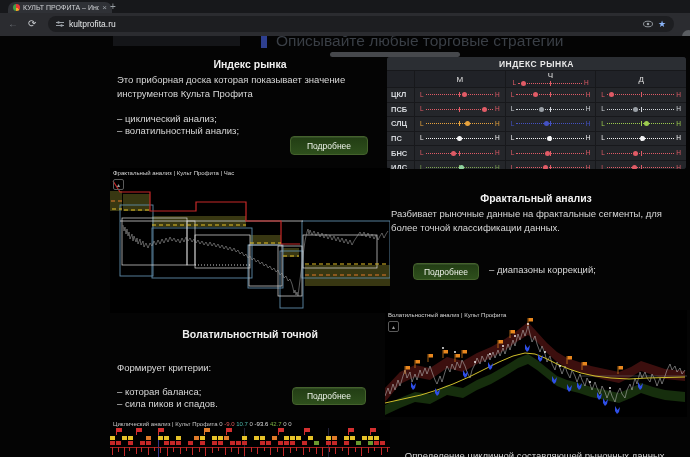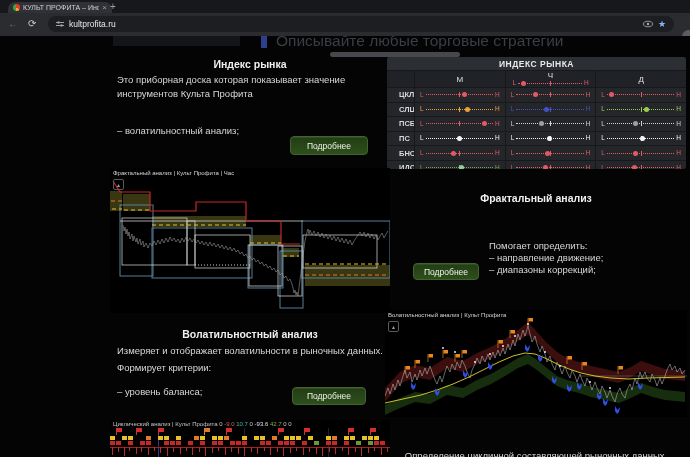--- a/index.html
+++ b/index.html
@@ -40,21 +40,21 @@
 
   
   .panel{left:387px;top:21px;width:299px;height:112px;background:#202227;border-radius:3px;
          font-size:8px;overflow:hidden;}
   .ptitle{height:13px;background:#2b2e33;display:flex;align-items:center;justify-content:center;
           font-weight:bold;color:#e9e9e9;font-size:8.5px;letter-spacing:.5px;border-bottom:1px solid #17181b;}
   .phead{display:grid;grid-template-columns:27px 1fr 1fr 1fr;height:16px;border-bottom:1px solid #17181b;}
   .phead .pc{display:flex;flex-direction:column;align-items:center;justify-content:center;color:#e0e0e0;
           border-left:1px solid #17181b;font-size:8px;}
   .prow{display:grid;grid-template-columns:27px 1fr 1fr 1fr;height:13.6px;border-bottom:1px solid #17181b;background:#24262a;}
-  .plabel{display:flex;align-items:center;padding-left:12px;color:#d5d8dc;font-size:7.5px;font-weight:bold;text-align:right;}
+  .plabel{display:flex;align-items:center;padding-left:4px;color:#d5d8dc;font-size:7.5px;font-weight:bold;text-align:right;}
   .pcell{display:flex;align-items:center;border-left:1px solid #17181b;padding:0 5px;}
   .slider{display:flex;align-items:center;width:100%;gap:2px;}
   .sl{font-size:6.5px;line-height:1;}
   .tr{position:relative;flex:1;height:7px;}
   .tr::before{content:'';position:absolute;left:0;right:0;top:3px;border-top:1px dotted currentColor;}
   .tick{position:absolute;left:50%;top:1px;width:1px;height:5px;}
   .dot{position:absolute;top:1px;width:5px;height:5px;border-radius:50%;margin-left:-2px;}
   .hslot{width:85%;}
 
   
@@ -105,20 +105,21 @@
 
   <div class="page">
 
     <div class="abs hero-bar"></div>
     <div class="abs hero-accent"></div>
     <div class="abs hero-heading">Описывайте любые торговые стратегии</div>
     <div class="abs gray-pill"></div>
 
     <div class="abs sec-title" style="left:115px;top:22px;width:270px;">Индекс рынка</div>
     <div class="abs sec-text" style="left:117px;top:37px;width:262px;">Это приборная доска которая показывает значение инструментов Культа Профита</div>
+    <div class="abs sec-text" style="left:117px;top:76px;">– циклический анализ;</div>
     <div class="abs sec-text" style="left:117px;top:88px;">– волатильностный анализ;</div>
     <div class="abs btn" style="left:290px;top:100px;width:76px;height:17px;">Подробнее</div>
 
     <div class="abs panel">
       <div class="ptitle">ИНДЕКС РЫНКА</div>
       <div class="phead">
         <div></div>
         <div class="pc">М</div>
         <div class="pc">
           <span>Ч</span>
@@ -163,20 +164,53 @@
                 <span class="sl" style="color:#e05b66">L</span>
                 <span class="tr" style="color:#e05b66">
                   <i class="tick" style="background:#e05b66"></i>
                   <i class="dot" style="left:6%;background:#e05b66"></i>
                 </span>
                 <span class="sl" style="color:#e05b66">H</span>
               </div>
             </div>
           </div>
           <div class="prow">
+            <div class="plabel">ПСБ</div>
+            <div class="pcell">
+              <div class="slider">
+                <span class="sl" style="color:#e05b66">L</span>
+                <span class="tr" style="color:#e05b66">
+                  <i class="tick" style="background:#e05b66"></i>
+                  <i class="dot" style="left:86%;background:#e05b66"></i>
+                </span>
+                <span class="sl" style="color:#e05b66">H</span>
+              </div>
+            </div>
+            <div class="pcell">
+              <div class="slider">
+                <span class="sl" style="color:#cfd3d8">L</span>
+                <span class="tr" style="color:#cfd3d8">
+                  <i class="tick" style="background:#cfd3d8"></i>
+                  <i class="dot" style="left:36%;background:#9aa0a6"></i>
+                </span>
+                <span class="sl" style="color:#cfd3d8">H</span>
+              </div>
+            </div>
+            <div class="pcell">
+              <div class="slider">
+                <span class="sl" style="color:#cfd3d8">L</span>
+                <span class="tr" style="color:#cfd3d8">
+                  <i class="tick" style="background:#cfd3d8"></i>
+                  <i class="dot" style="left:41%;background:#9aa0a6"></i>
+                </span>
+                <span class="sl" style="color:#cfd3d8">H</span>
+              </div>
+            </div>
+          </div>
+          <div class="prow">
             <div class="plabel">СЛЦ</div>
             <div class="pcell">
               <div class="slider">
                 <span class="sl" style="color:#e8a33d">L</span>
                 <span class="tr" style="color:#e8a33d">
                   <i class="tick" style="background:#e8a33d"></i>
                   <i class="dot" style="left:62%;background:#e8a33d"></i>
                 </span>
                 <span class="sl" style="color:#e8a33d">H</span>
               </div>
@@ -192,53 +226,20 @@
               </div>
             </div>
             <div class="pcell">
               <div class="slider">
                 <span class="sl" style="color:#9ccc4e">L</span>
                 <span class="tr" style="color:#9ccc4e">
                   <i class="tick" style="background:#9ccc4e"></i>
                   <i class="dot" style="left:58%;background:#9ccc4e"></i>
                 </span>
                 <span class="sl" style="color:#9ccc4e">H</span>
-              </div>
-            </div>
-          </div>
-          <div class="prow">
-            <div class="plabel">ПСБ</div>
-            <div class="pcell">
-              <div class="slider">
-                <span class="sl" style="color:#e05b66">L</span>
-                <span class="tr" style="color:#e05b66">
-                  <i class="tick" style="background:#e05b66"></i>
-                  <i class="dot" style="left:86%;background:#e05b66"></i>
-                </span>
-                <span class="sl" style="color:#e05b66">H</span>
-              </div>
-            </div>
-            <div class="pcell">
-              <div class="slider">
-                <span class="sl" style="color:#cfd3d8">L</span>
-                <span class="tr" style="color:#cfd3d8">
-                  <i class="tick" style="background:#cfd3d8"></i>
-                  <i class="dot" style="left:36%;background:#9aa0a6"></i>
-                </span>
-                <span class="sl" style="color:#cfd3d8">H</span>
-              </div>
-            </div>
-            <div class="pcell">
-              <div class="slider">
-                <span class="sl" style="color:#cfd3d8">L</span>
-                <span class="tr" style="color:#cfd3d8">
-                  <i class="tick" style="background:#cfd3d8"></i>
-                  <i class="dot" style="left:41%;background:#9aa0a6"></i>
-                </span>
-                <span class="sl" style="color:#cfd3d8">H</span>
               </div>
             </div>
           </div>
           <div class="prow">
             <div class="plabel">ПС</div>
             <div class="pcell">
               <div class="slider">
                 <span class="sl" style="color:#f2f3f4">L</span>
                 <span class="tr" style="color:#f2f3f4">
                   <i class="tick" style="background:#f2f3f4"></i>
@@ -388,29 +389,28 @@
           188,128 189,120 190,112 191,104 192,96 193,88 194,80 195,73 196,68 197,64 198,61 199,66 200,62
           202,67 204,63 206,68 208,64 210,69 212,65 214,70 216,66 218,71 220,67 222,72 224,68 226,73
           228,69 230,74 232,70 234,75 236,71 238,76 240,72 242,77 244,73 246,70 248,67 250,64 252,68
           254,64 256,69 258,65 260,70 262,66 264,71 266,67 268,72 270,68 272,65 274,70 276,66 278,63"></polyline>
       </svg>
       <div class="chart-title">Фрактальный анализ | Культ Профита | Час</div>
       <div class="chart-tool">▴</div>
     </div>
 
     <div class="abs sec-title" style="left:389px;top:156px;width:294px;">Фрактальный анализ</div>
-    <div class="abs sec-text" style="left:489px;top:203px;">Помогает определить:</div>
-    <div class="abs sec-text" style="left:489px;top:215px;">– направление движение;</div>
+    <div class="abs sec-text" style="left:391px;top:171px;width:292px;">Разбивает рыночные данные на фрактальные сегменты, для более точной классификации данных.</div>
     <div class="abs sec-text" style="left:489px;top:227px;">– диапазоны коррекций;</div>
     <div class="abs btn" style="left:413px;top:227px;width:64px;height:15px;">Подробнее</div>
 
-    <div class="abs sec-title" style="left:115px;top:292px;width:270px;">Волатильностный анализ</div>
-    <div class="abs sec-text" style="left:117px;top:308px;width:266px;">Измеряет и отображает волатильности в рыночных данных.</div>
+    <div class="abs sec-title" style="left:115px;top:292px;width:270px;">Волатильностный точной</div>
     <div class="abs sec-text" style="left:117px;top:325px;">Формирует критерии:</div>
-    <div class="abs sec-text" style="left:117px;top:349px;">– уровень баланса;</div>
+    <div class="abs sec-text" style="left:117px;top:349px;">– которая баланса;</div>
+    <div class="abs sec-text" style="left:117px;top:361px;">– сила пиков и спадов.</div>
     <div class="abs btn" style="left:292px;top:351px;width:72px;height:16px;">Подробнее</div>
 
     <div class="abs chart" style="left:385px;top:274px;width:302px;height:107px;">
       <svg width="302" height="107" viewBox="0 0 302 107">
         <defs>
           <g id="oflag">
               <line x1="0" y1="0" x2="0" y2="8" stroke="#e8871e" stroke-width="0.7"></line>
               <rect x="0.5" y="0" width="4.5" height="3.5" fill="#e8871e"></rect>
             </g>
           <g id="bmark">

